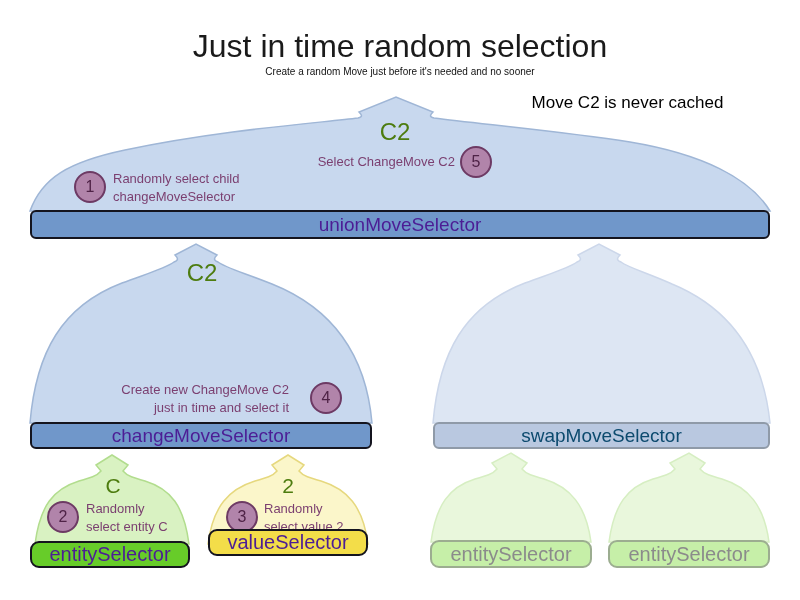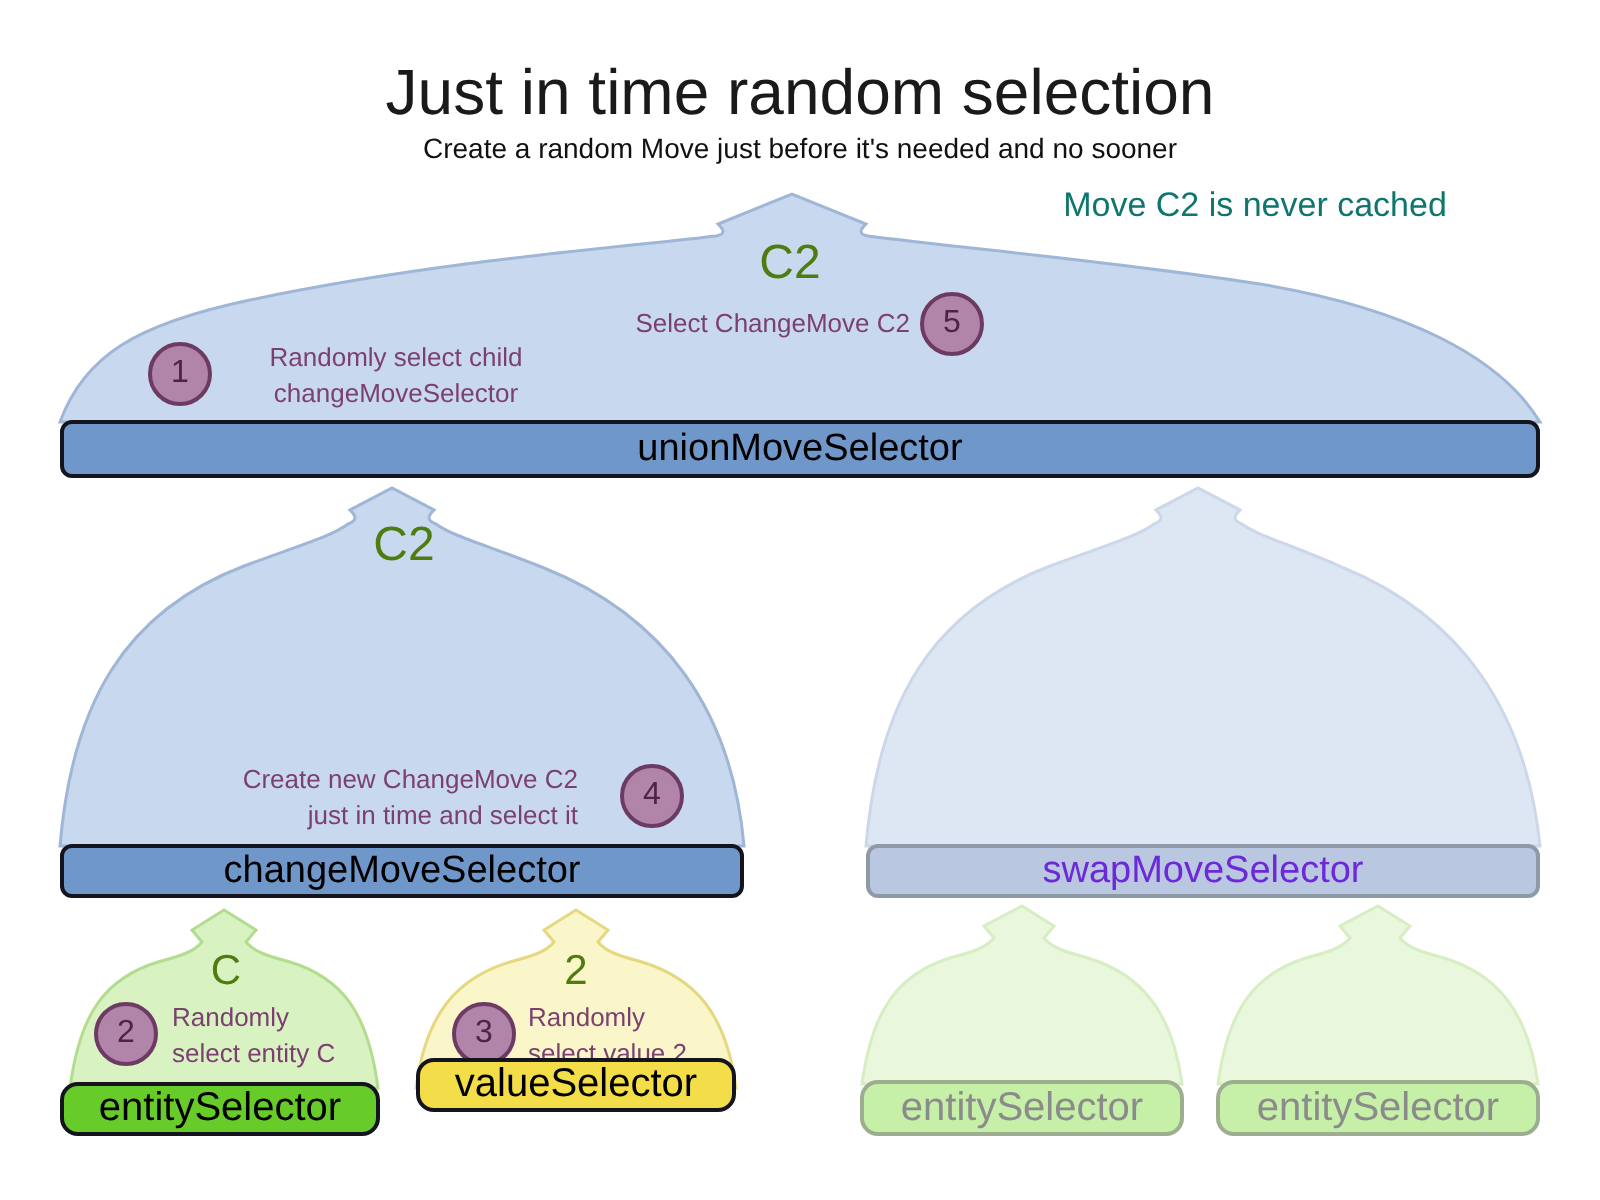--- a/index.html
+++ b/index.html
@@ -9,33 +9,33 @@
     font-family:"Liberation Sans", sans-serif;
   }
   #shapes { position:absolute; left:0; top:0; }
 
   .title {
     position:absolute; left:0; right:0; top:30px;
     text-align:center; font-size:32px; color:#1a1a1a; line-height:1;
   }
   .subtitle {
     position:absolute; left:0; right:0; top:66px;
-    text-align:center; font-size:14px; color:#111111;
+    text-align:center; font-size:10px; color:#111111;
   }
   .note {
     position:absolute; left:495px; top:93px; width:265px;
-    text-align:center; font-size:17px; color:#0f766e;
+    text-align:center; font-size:17px; color:#000000;
   }
   .bar {
     position:absolute; display:flex; align-items:center; justify-content:center;
     border:2px solid #14141e; border-radius:6px;
-    font-size:19px; color:#000000; background:#7097ca;
+    font-size:19px; color:#4c1d95; background:#7097ca;
     box-sizing:content-box;
   }
-  .bar.faded-blue { background:#b9c8e0; border-color:#8f9aa8; color:#6d28d9; }
+  .bar.faded-blue { background:#b9c8e0; border-color:#8f9aa8; color:#0c4a6e; }
   .bar.small { font-size:20px; border-radius:9px; }
   .bar.green  { background:#67cc29; }
   .bar.yellow { background:#f3dd49; }
   .bar.faded-green { background:#c6efa8; border-color:#9cad90; color:#8b8b8b; }
   .circle {
     position:absolute; width:28px; height:28px; border-radius:50%;
     background:#b184aa; border:2px solid #6d3a64; color:#4f2347;
     display:flex; align-items:center; justify-content:center; font-size:16px;
   }
   .annot {
@@ -93,21 +93,21 @@
   <div class="outlabel" style="left:172px; top:259px; width:60px;">C2</div>
   <div class="outlabel small" style="left:88px; top:474px; width:50px;">C</div>
   <div class="outlabel small" style="left:263px; top:474px; width:50px;">2</div>
 
   <div class="circle" style="left:74px;  top:171px;">1</div>
   <div class="circle" style="left:460px; top:146px;">5</div>
   <div class="circle" style="left:310px; top:382px;">4</div>
   <div class="circle" style="left:47px;  top:501px;">2</div>
   <div class="circle" style="left:226px; top:501px;">3</div>
 
-  <div class="annot" style="left:113px; top:170px; width:170px;text-align:center;">Randomly select child
+  <div class="annot" style="left:113px; top:170px; width:170px;">Randomly select child
 changeMoveSelector</div>
   <div class="annot right" style="left:255px; top:153px; width:200px;">Select ChangeMove C2</div>
   <div class="annot right" style="left:89px; top:381px; width:200px;">Create new ChangeMove C2
 just in time and select it</div>
   <div class="annot" style="left:86px; top:500px; width:110px;">Randomly
 select entity C</div>
   <div class="annot" style="left:264px; top:500px; width:110px;">Randomly
 select value 2</div>
 
   <div class="bar" style="left:30px; top:210px; width:736px; height:25px;">unionMoveSelector</div>

